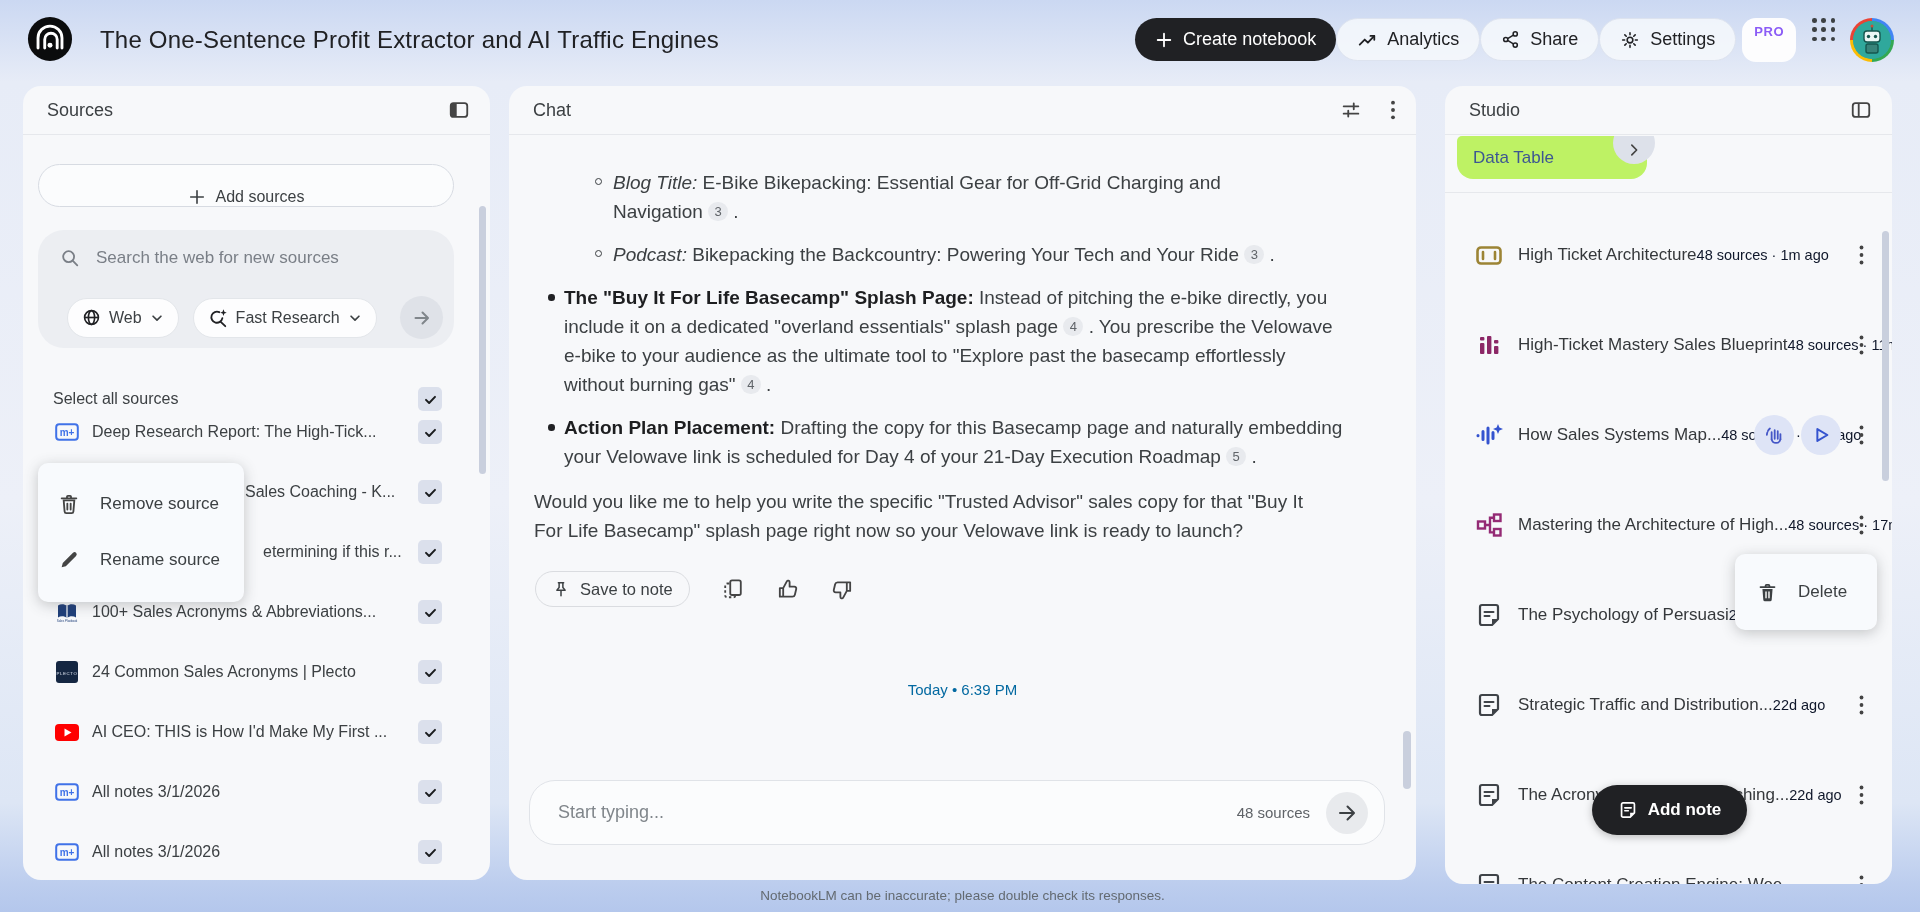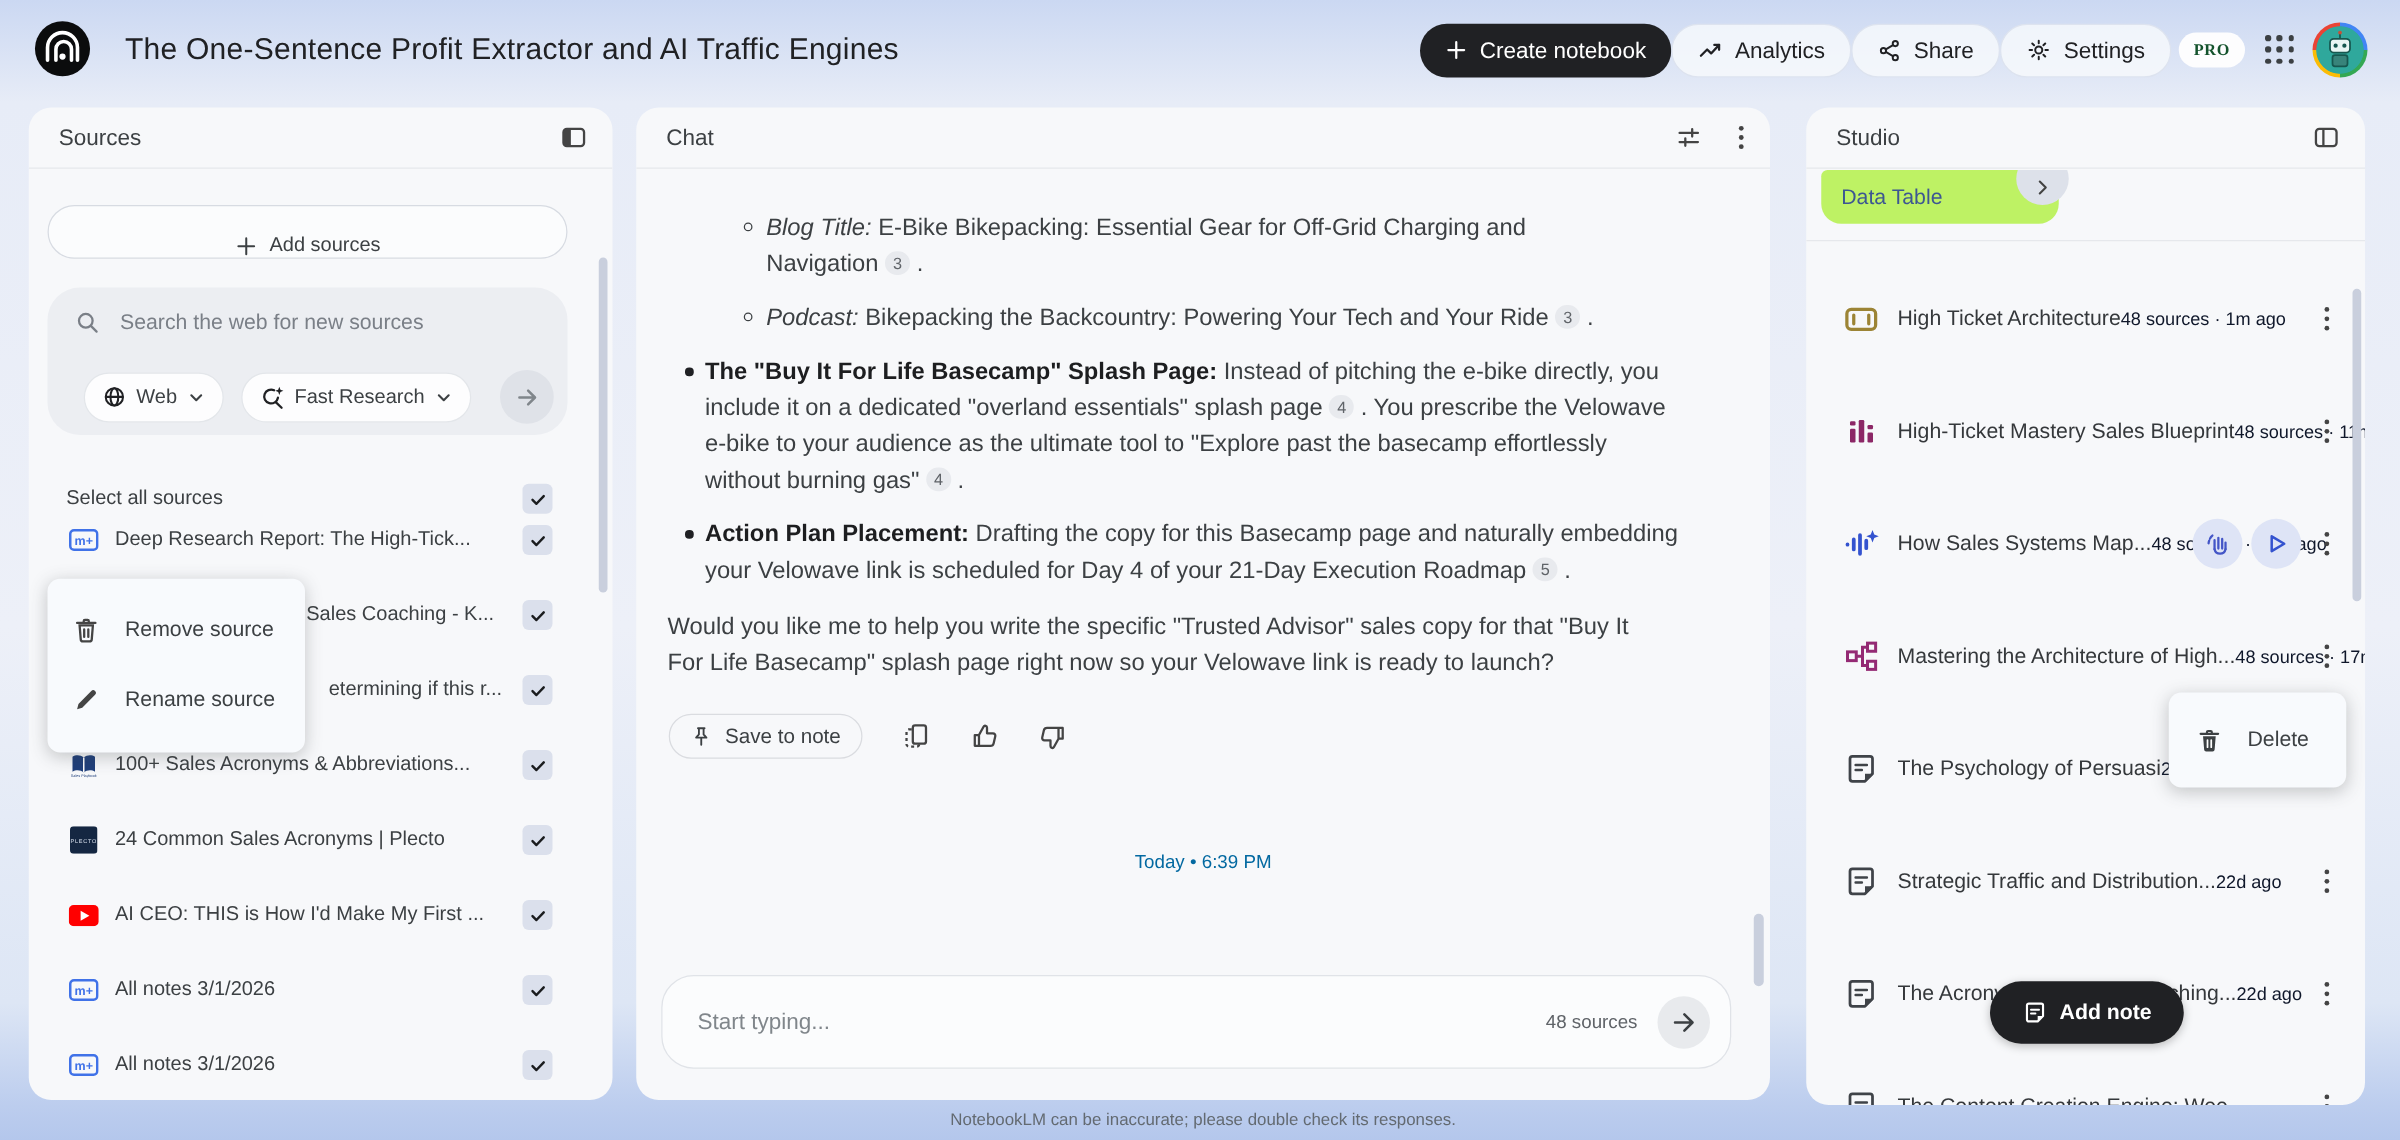--- a/index.html
+++ b/index.html
@@ -8,27 +8,27 @@
   #app { position:relative; width:1920px; height:912px; overflow:hidden;
          background:linear-gradient(180deg,#cbd8f2 0%,#e7ecf7 9%,#edf0f8 55%,#dde6f5 88%,#bccdee 97%,#b4c7ec 100%); }
   svg { display:block; }
   .icon { display:inline-block; flex:none; }
 
   
   .hdr { position:absolute; top:0; left:0; right:0; height:80; display:flex; align-items:center; }
   .logo { position:absolute; left:27px; top:16px; width:46px; height:46px; }
   .hdr-title { position:absolute; left:100px; top:0; height:80px; display:flex; align-items:center;
                font-size:24px; color:#202124; letter-spacing:.2px; }
-  .hdr-right { position:absolute; right:26px; top:18px; height:44px; display:flex; align-items:center; }
+  .hdr-right { position:absolute; right:26px; top:18px; height:44px; display:flex; }
   .pill { height:43px; border-radius:22px; display:inline-flex; align-items:center; gap:10px;
           padding:0 20px; font-size:18px; cursor:pointer; }
   .pill.dark { background:#202124; color:#fff; }
   .pill.light { background:rgba(248,250,253,.8); border:1px solid #dde3ef; color:#202124; }
-  .pro { background:#fdfdfe; color:#14532d; font-size:13px; font-weight:700; letter-spacing:.5px;
-         padding:6px 12px; border-radius:14px; margin-left:6px;font-family:Liberation Serif, serif; }
+  .pro { background:#fdfdfe; color:#8b5cf6; font-size:13px; font-weight:700; letter-spacing:.5px;
+         padding:6px 12px; border-radius:14px; margin-left:6px; }
   .appgrid { width:24px; height:24px; display:grid; grid-template-columns:repeat(3,1fr); gap:4px; margin:0 14px 0 16px; cursor:pointer; }
   .appgrid span { width:4.5px; height:4.5px; border-radius:50%; background:#3c4043; }
   .avatar { width:44px; height:44px; border-radius:50%; padding:3px; cursor:pointer;
             background:conic-gradient(from -90deg,#ea4335 0 25%,#4285f4 25% 50%,#34a853 50% 75%,#fbbc05 75% 100%); }
   .avatar .inner { width:38px; height:38px; border-radius:50%; background:#2fa89c; overflow:hidden; }
 
   
   .panel { position:absolute; top:86px; background:#f7f8fa; border-radius:18px; overflow:hidden; }
   #panel-sources { left:23px;  width:467px; height:794px; }
   #panel-chat    { left:509px; width:907px; height:794px; }
@@ -74,21 +74,21 @@
   .bullet:nth-of-type(4) { margin-bottom:16px; }
   .closing { margin:0 0 26px 25px; width:780px; }
   .it { font-style:italic; }
   .bd { font-weight:700; color:#1d1e20; }
   .cite { display:inline-flex; align-items:center; justify-content:center; min-width:20px; height:19px; padding:0 6px;
           border-radius:10px; background:#e8eaee; color:#5f6368; font-size:13px; vertical-align:2px; cursor:pointer; }
   .actrow { margin-left:26px; height:36px; display:flex; align-items:center; gap:32px; }
   .savenote { height:36px; border:1px solid #dadce0; border-radius:18px; background:transparent; display:inline-flex;
               align-items:center; gap:10px; padding:0 16px; font-size:16.5px; color:#3c4043; cursor:pointer; font-family:inherit; }
   .timestamp { margin-top:68px; text-align:center; font-size:15px; color:#0369a1; }
-  .chat-input { position:absolute; left:20px; top:694px; width:856px; height:75px; background:#fbfcfd;
+  .chat-input { position:absolute; left:20px; top:694px; width:856px; height:65px; background:#fbfcfd;
                 border:1px solid #e0e3e8; border-radius:26px; display:flex; align-items:center; padding:0 16px 0 28px; }
   .chat-input input { flex:1; border:none; outline:none; background:transparent; font-family:inherit; font-size:18px; color:#3c4043; }
   .chat-input input::placeholder { color:#80868b; }
   .srccount { font-size:15px; color:#5f6368; margin-right:16px; white-space:nowrap; }
   .send-btn { width:42px; height:42px; border-radius:50%; background:#e8eaed; display:flex; align-items:center;
               justify-content:center; cursor:pointer; }
   .disclaimer { position:absolute; left:509px; top:888px; width:907px; text-align:center; font-size:13.5px; color:#636a71; }
 
   
   .chip-zone { position:absolute; left:0; right:0; top:50px; height:56px; overflow:hidden; }

